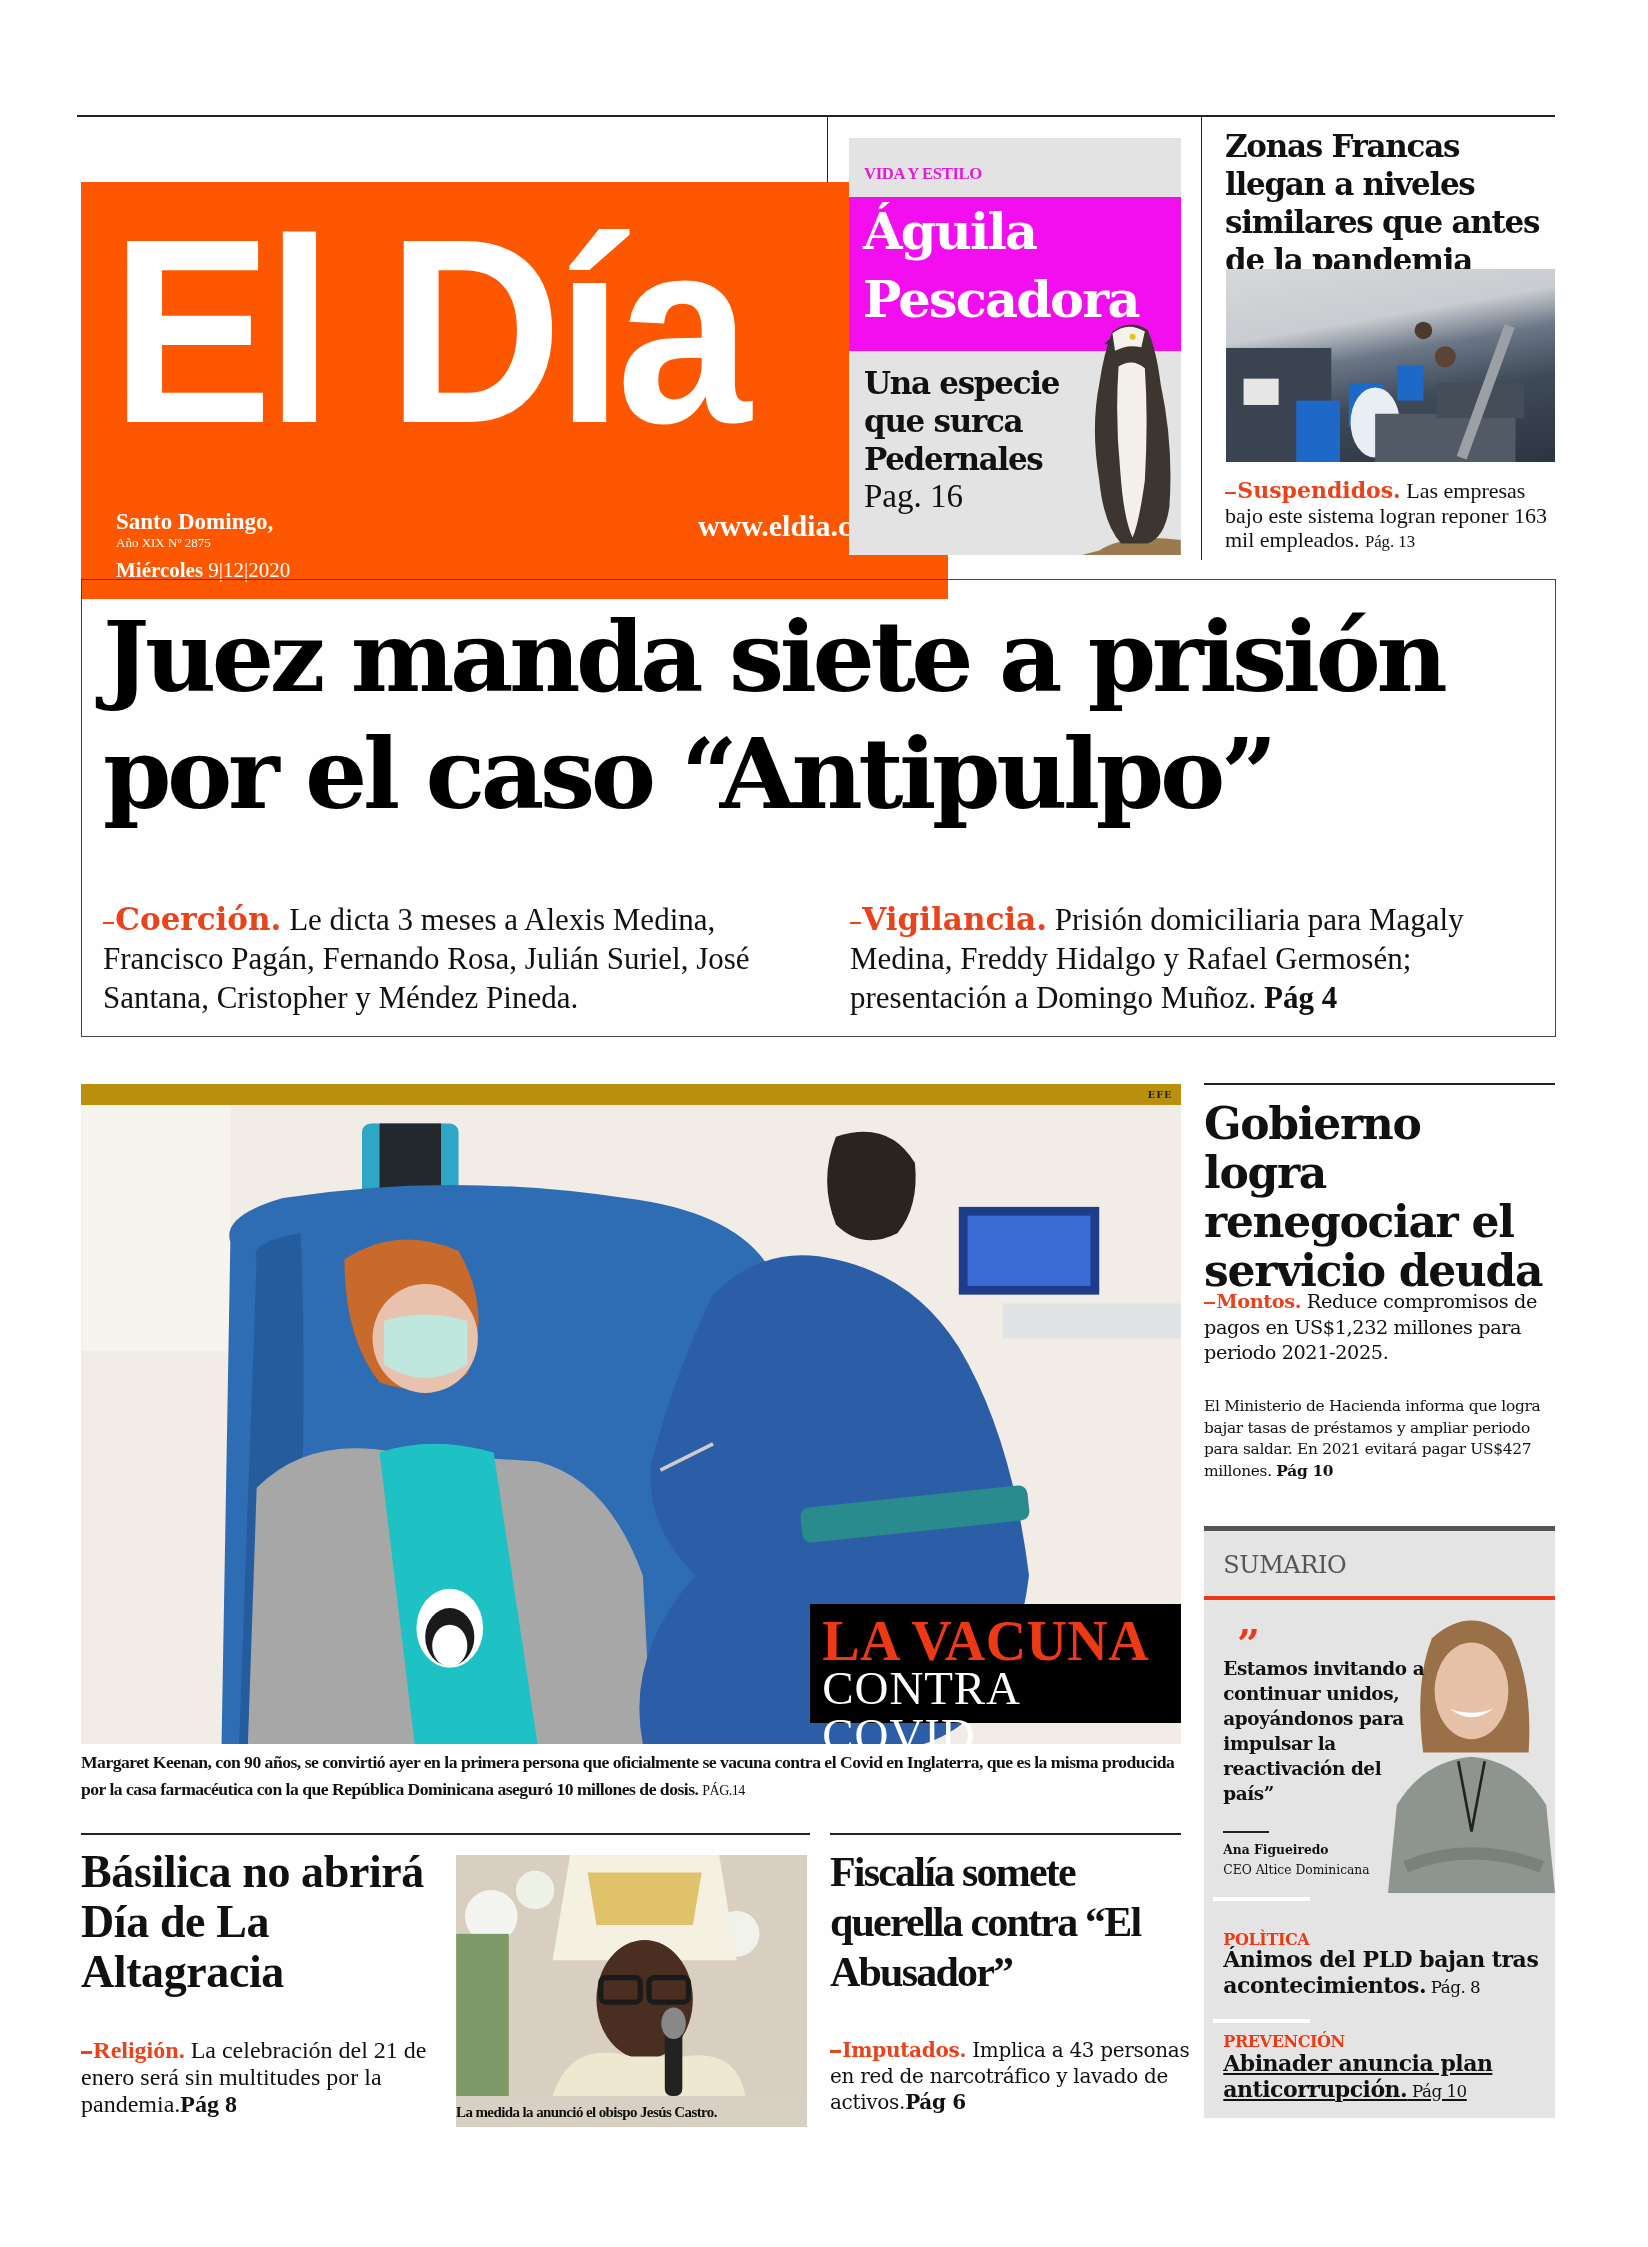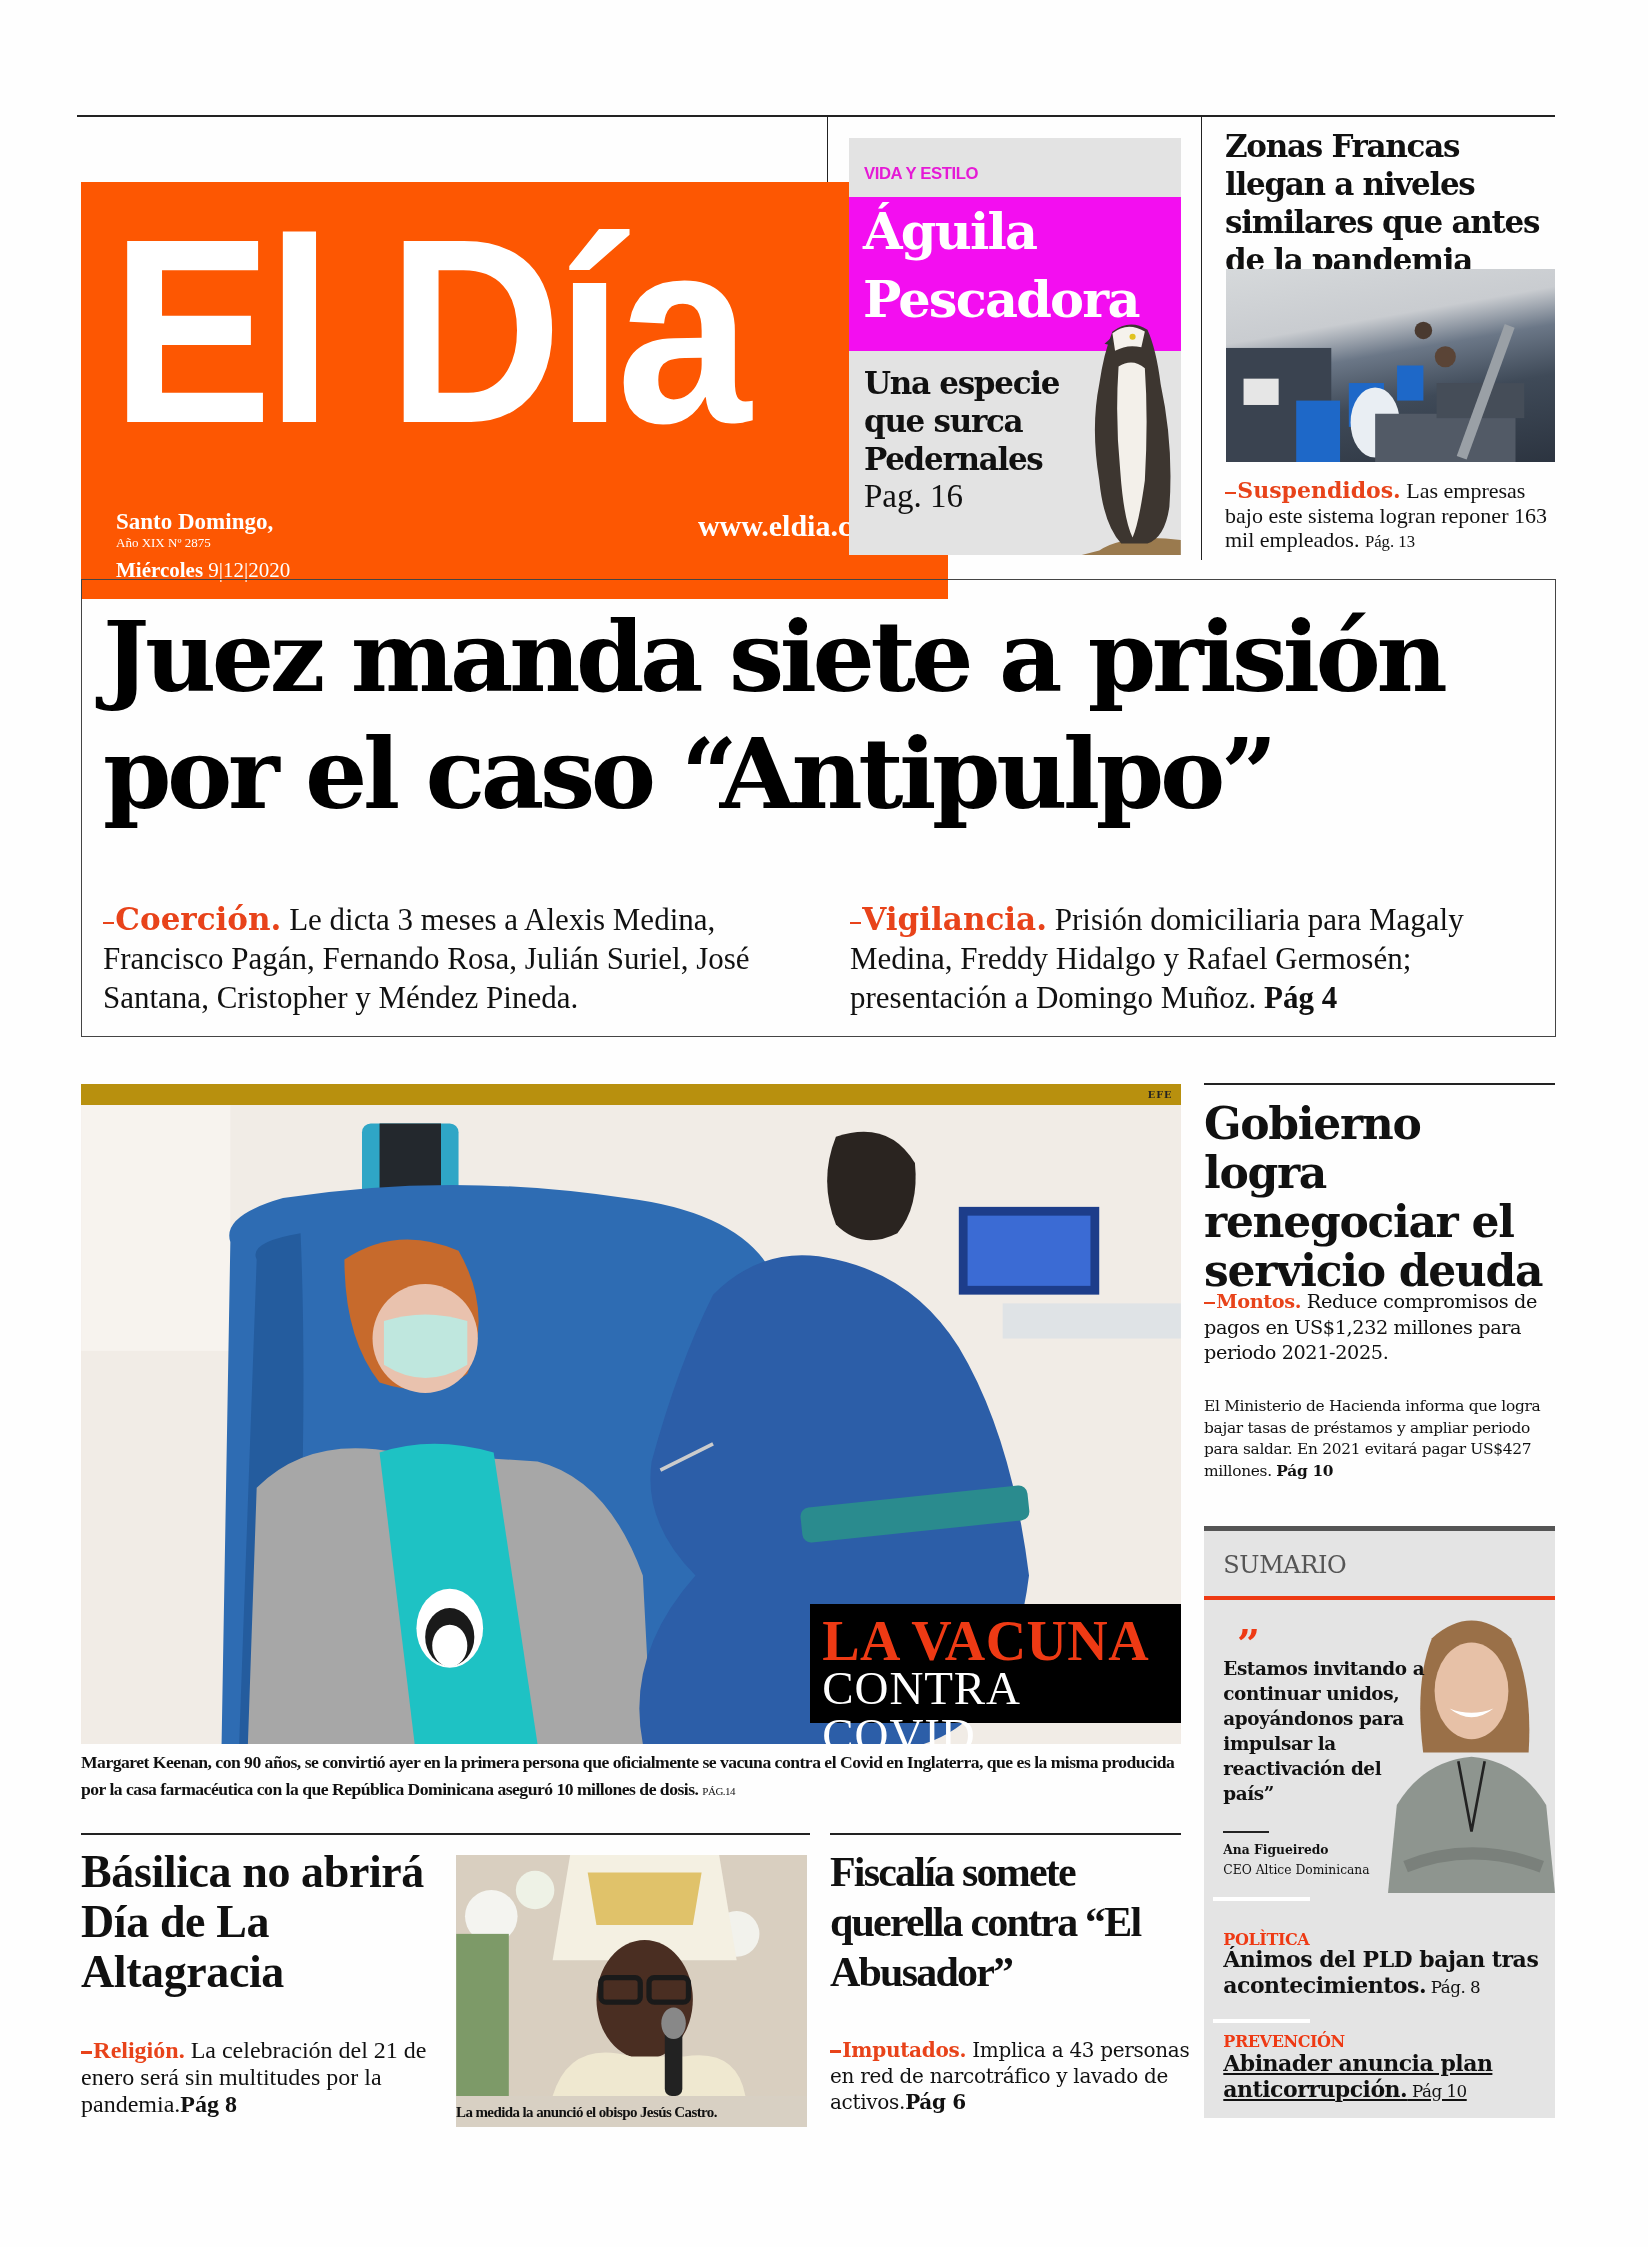--- a/index.html
+++ b/index.html
@@ -12,21 +12,21 @@
   #logo { left: 81px; top: 138px; width: 867px; height: 417px; background: #fd5702; margin-top: 44px; }
   #logo .title { position: absolute; left: 30px; top: 17.6px; font-family: "Liberation Sans", sans-serif; font-weight: bold; font-size: 263px; color: #fff; letter-spacing: -7px; line-height: 1; transform: scaleX(0.92); transform-origin: left top; }
   #logo .city { position: absolute; left: 35px; top: 327px; font-family: "Liberation Serif", serif; font-weight: bold; font-size: 23px; color: #fff; }
   #logo .year { position: absolute; left: 35px; top: 353px; font-family: "Liberation Serif", serif; font-size: 13px; color: #fff; }
   #logo .date { position: absolute; left: 35px; top: 376px; font-family: "Liberation Serif", serif; font-size: 21px; color: #fff; }
   #logo .date b { font-weight: bold; }
   #logo .url { position: absolute; right: 17.6px; top: 327px; font-family: "Liberation Serif", serif; font-weight: bold; font-size: 30px; color: #fff; }
 
   
   #vida { left: 849px; top: 138px; width: 332px; height: 417px; background: #e3e3e3; overflow: hidden; }
-  #vida .kicker { position: absolute; left: 15px; top: 26px; font-family: Liberation Sans, sans-serif; font-weight: bold; font-size: 16.7px; color: #e51ad6; letter-spacing: -0.4px; }
+  #vida .kicker { position: absolute; left: 15px; top: 26px; font-family: Liberation Serif, serif; font-weight: bold; font-size: 16.7px; color: #e51ad6; letter-spacing: -0.4px; }
   #vida .band { position: absolute; left: 0; top: 59px; width: 332px; height: 154px; background: #f30ef0; padding-left: 40px; }
   #vida .band span { position: absolute; left: 14px; font-family: "DejaVu Serif", serif; font-weight: bold; color: #fff; font-size: 51px; letter-spacing: -1.8px; line-height: 1; }
   #vida .t1 { top: 8.8px; }
   #vida .t2 { top: 77px; }
   #vida .sub { position: absolute; left: 15px; top: 226px; font-family: "DejaVu Serif", serif; font-weight: bold; font-size: 31px; line-height: 38px; letter-spacing: -1.3px; color: #111; }
   #vida .pag { position: absolute; left: 15px; top: 340px; font-family: "Liberation Serif", serif; font-size: 33px; color: #111; }
   #eagle { position: absolute; left: 215px; top: 176px; width: 117px; height: 241px; }
 
   
   #zonas-title { left: 1225px; top: 127px; width: 325px; font-family: "DejaVu Serif", serif; font-weight: bold; font-size: 31px; line-height: 38px; letter-spacing: -1.3px; }
@@ -43,21 +43,21 @@
   #dek-right { left: 768px; }
 
   
   #photo { left: 81px; top: 1084px; width: 1100px; height: 660px; overflow: hidden; background: #efe9e2; }
   #photo .gold { position: absolute; left: 0; top: 0; width: 100%; height: 21px; background: #b8900e; }
   #photo .credit { position: absolute; right: 8.8px; top: 5.3px; font-family: "DejaVu Serif", serif; font-size: 9.7px; font-weight: bold; color: #222; letter-spacing: 0.9px; }
   #vacuna-box { position: absolute; left: 729px; top: 520px; width: 371px; height: 119px; background: #000; }
   #vacuna-box .l1 { position: absolute; left: 12.3px; top: 8.8px; font-family: "Liberation Serif", serif; font-weight: bold; font-size: 56px; color: #ee3a14; line-height: 1; letter-spacing: 0.4px; }
   #vacuna-box .l2 { position: absolute; left: 12.3px; top: 61px; font-family: "Liberation Serif", serif; font-size: 47px; color: #fff; line-height: 1; letter-spacing: 0.9px; }
   #photo-caption { left: 81px; top: 1749px; width: 1106px; font-family: "Liberation Serif", serif; font-weight: bold; font-size: 17.6px; line-height: 27px; letter-spacing: -0.5px; }
-  #photo-caption .pg { font-weight: normal; font-size: 11px; }
+  #photo-caption .pg { font-weight: normal; font-size: 14px; }
 
   
   #gob-title { left: 1204px; top: 1099px; width: 351px; font-family: "DejaVu Serif", serif; font-weight: bold; font-size: 44px; line-height: 49px; letter-spacing: -1.3px; }
   #gob-dek { left: 1204px; top: 1289px; width: 351px; font-family: "DejaVu Serif", serif; font-size: 19.3px; line-height: 25.5px; letter-spacing: -0.4px; }
   #gob-body { left: 1204px; top: 1396px; width: 351px; font-family: "DejaVu Serif", serif; font-size: 15.4px; line-height: 21.5px; letter-spacing: -0.3px; }
   #gob-body b { font-weight: bold; }
 
   
   #sumario { left: 1204px; top: 1526px; width: 351px; height: 592px; background: #e4e4e4; overflow: hidden; }
   #sumario .top-bar { position: absolute; left: 0; top: 0; width: 100%; height: 5.3px; background: #555; }

